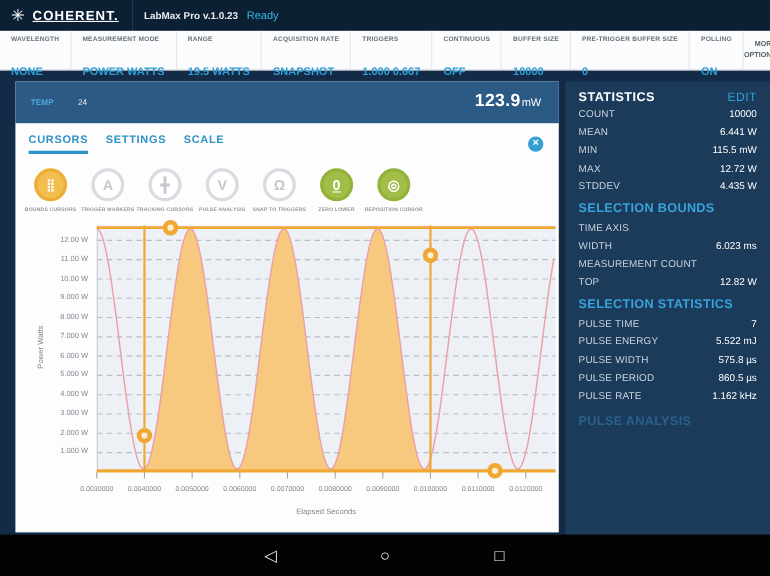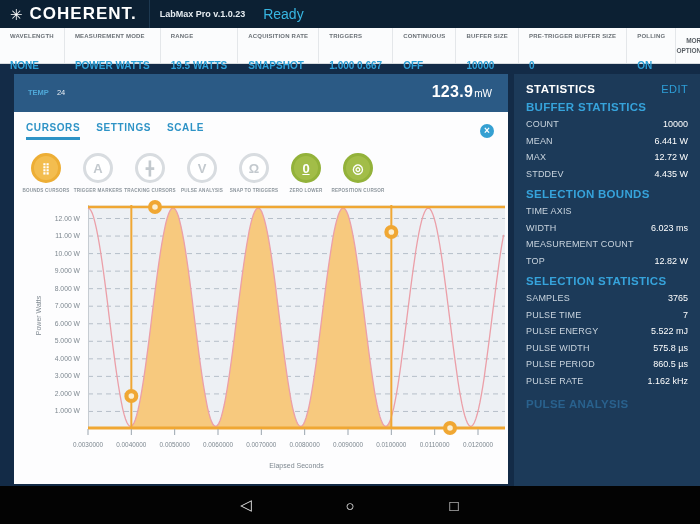--- a/index.html
+++ b/index.html
@@ -2,39 +2,39 @@
 <html><head>
 <meta charset="utf-8">
 <style>
   * { margin:0; padding:0; box-sizing:border-box; }
   body { font-family:"Liberation Sans", sans-serif; background:#000; }
   .app { position:relative; width:700px; height:524px; background:#132B47; overflow:hidden; }
 
   
   .titlebar { position:absolute; top:0; left:0; right:0; height:28px; background:#0C2033; display:flex; align-items:center; padding-left:10px; }
   .logo-glyph { color:#FFFFFF; font-size:15px; margin-right:7px; line-height:1; }
-  .brand { color:#FFFFFF; font-size:17px; font-weight:bold; letter-spacing:1px; }
+  .brand { color:#FFFFFF; font-size:12px; font-weight:bold; letter-spacing:1px;text-decoration:underline; }
   .tb-divider { width:1px; height:28px; background:#1D3850; margin:0 10px 0 12px; }
   .app-title { color:#E6ECF1; font-size:9px; font-weight:bold; }
-  .app-status { color:#37B6E2; font-size:14px; margin-left:18px; }
+  .app-status { color:#37B6E2; font-size:10px; margin-left:8px; }
 
   
   .toolbar { position:absolute; top:28px; left:0; right:0; height:36px; background:#FBFCFD; border-bottom:1px solid #D8DCDF; display:flex; }
   .tb-items { display:flex; }
   .tb-item { padding:5px 10px 0 10px; border-right:1px solid #E4E7EA; }
   .tb-label { font-size:6px; color:#6A7076; font-weight:bold; letter-spacing:.2px; white-space:nowrap; }
   .tb-value { font-size:10px; color:#2C9FD6; font-weight:bold; margin-top:21px; white-space:nowrap; }
   .tb-spacer { flex:1; }
   .tb-more { font-size:6.5px; color:#5A6066; font-weight:bold; text-align:right; padding:8px 14px 0 0; line-height:1.6; width:56px; }
 
   
   .chart-panel { position:absolute; left:14px; top:74px; width:494px; height:410px; background:#FDFDFE; }
   .cp-header { height:38px; background:#2B5A85; position:relative; }
   .cp-temp { position:absolute; left:14px; top:14px; font-size:7.5px; }
-  .cp-temp .lbl { color:#4FA8D8; font-weight:bold; margin-right:6px; }
+  .cp-temp .lbl { color:#4FA8D8; font-weight:bold; margin-right:20px; }
   .cp-temp .val { color:#E8EEF3; }
   .cp-reading { position:absolute; right:16px; top:9px; color:#FFFFFF; }
   .cp-reading .val { font-size:16px; font-weight:bold; letter-spacing:.3px; }
   .cp-reading .unit { font-size:10px; margin-left:1px; }
 
   .cp-tabs { position:absolute; top:48px; left:12px; display:flex; gap:16px; }
   .cp-tab { font-size:10px; font-weight:bold; color:#2E93C6; letter-spacing:.6px; padding-bottom:4px; cursor:pointer; }
   .cp-tab.active { border-bottom:3px solid #2E93C6; }
   .cp-close { position:absolute; top:50px; right:14px; width:14px; height:14px; border-radius:50%; background:#35A0D2; color:#fff; font-size:10px; line-height:13px; text-align:center; font-weight:bold; cursor:pointer; }
 
@@ -259,30 +259,33 @@
       </div>
     <div class="xaxis-title">Elapsed Seconds</div>
   </div>
 
   <div class="stats-panel">
     <div class="sp-titlerow">
       <span class="sp-title">STATISTICS</span>
       <span class="sp-edit">EDIT</span>
     </div>
     <div>
-        <div class="sp-heading">BUFFER STATISTICS</div>
         <div class="sp-row">
           <span class="lbl">COUNT</span>
           <span class="val">10000</span>
         </div>
         <div class="sp-row">
           <span class="lbl">MEAN</span>
           <span class="val">6.441 W</span>
         </div>
         <div class="sp-row">
+          <span class="lbl">MIN</span>
+          <span class="val">115.5 mW</span>
+        </div>
+        <div class="sp-row">
           <span class="lbl">MAX</span>
           <span class="val">12.72 W</span>
         </div>
         <div class="sp-row">
           <span class="lbl">STDDEV</span>
           <span class="val">4.435 W</span>
         </div>
         <div class="sp-heading">SELECTION BOUNDS</div>
         <div class="sp-row">
           <span class="lbl">TIME AXIS</span>
@@ -292,24 +295,20 @@
           <span class="val">6.023 ms</span>
         </div>
         <div class="sp-row">
           <span class="lbl">MEASUREMENT COUNT</span>
         </div>
         <div class="sp-row">
           <span class="lbl">TOP</span>
           <span class="val">12.82 W</span>
         </div>
         <div class="sp-heading">SELECTION STATISTICS</div>
-        <div class="sp-row">
-          <span class="lbl">SAMPLES</span>
-          <span class="val">3765</span>
-        </div>
         <div class="sp-row">
           <span class="lbl">PULSE TIME</span>
           <span class="val">7</span>
         </div>
         <div class="sp-row">
           <span class="lbl">PULSE ENERGY</span>
           <span class="val">5.522 mJ</span>
         </div>
         <div class="sp-row">
           <span class="lbl">PULSE WIDTH</span>

